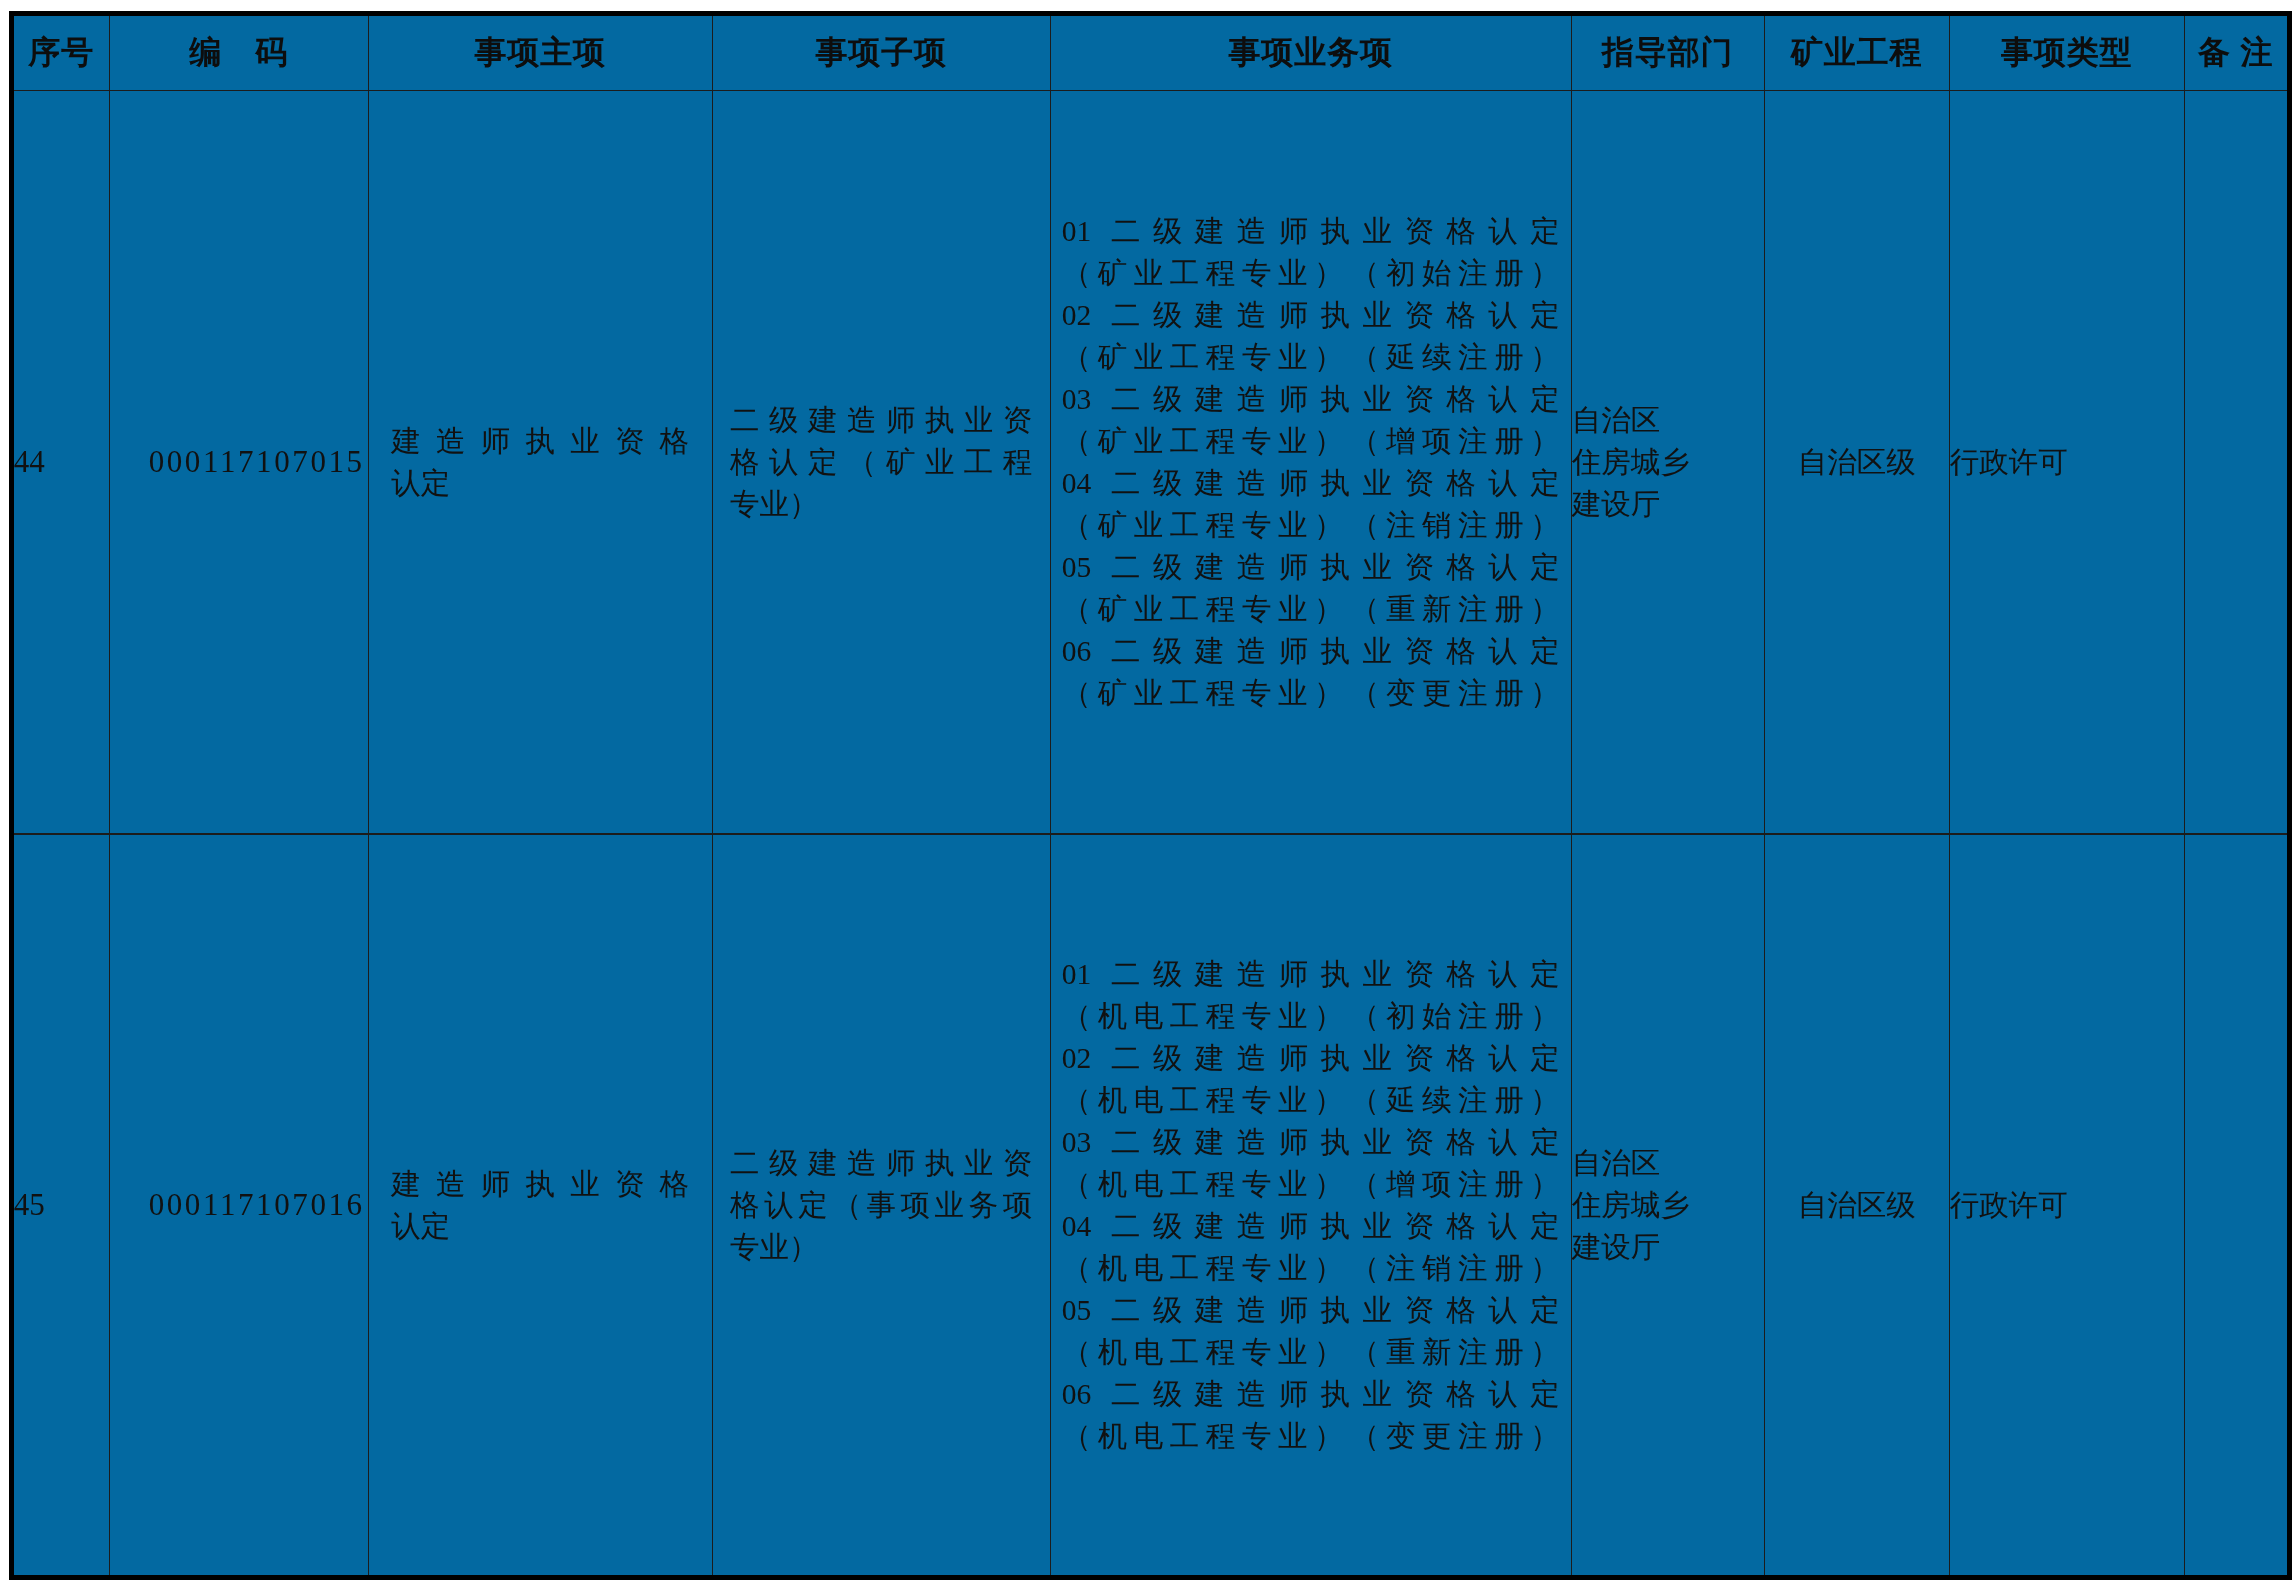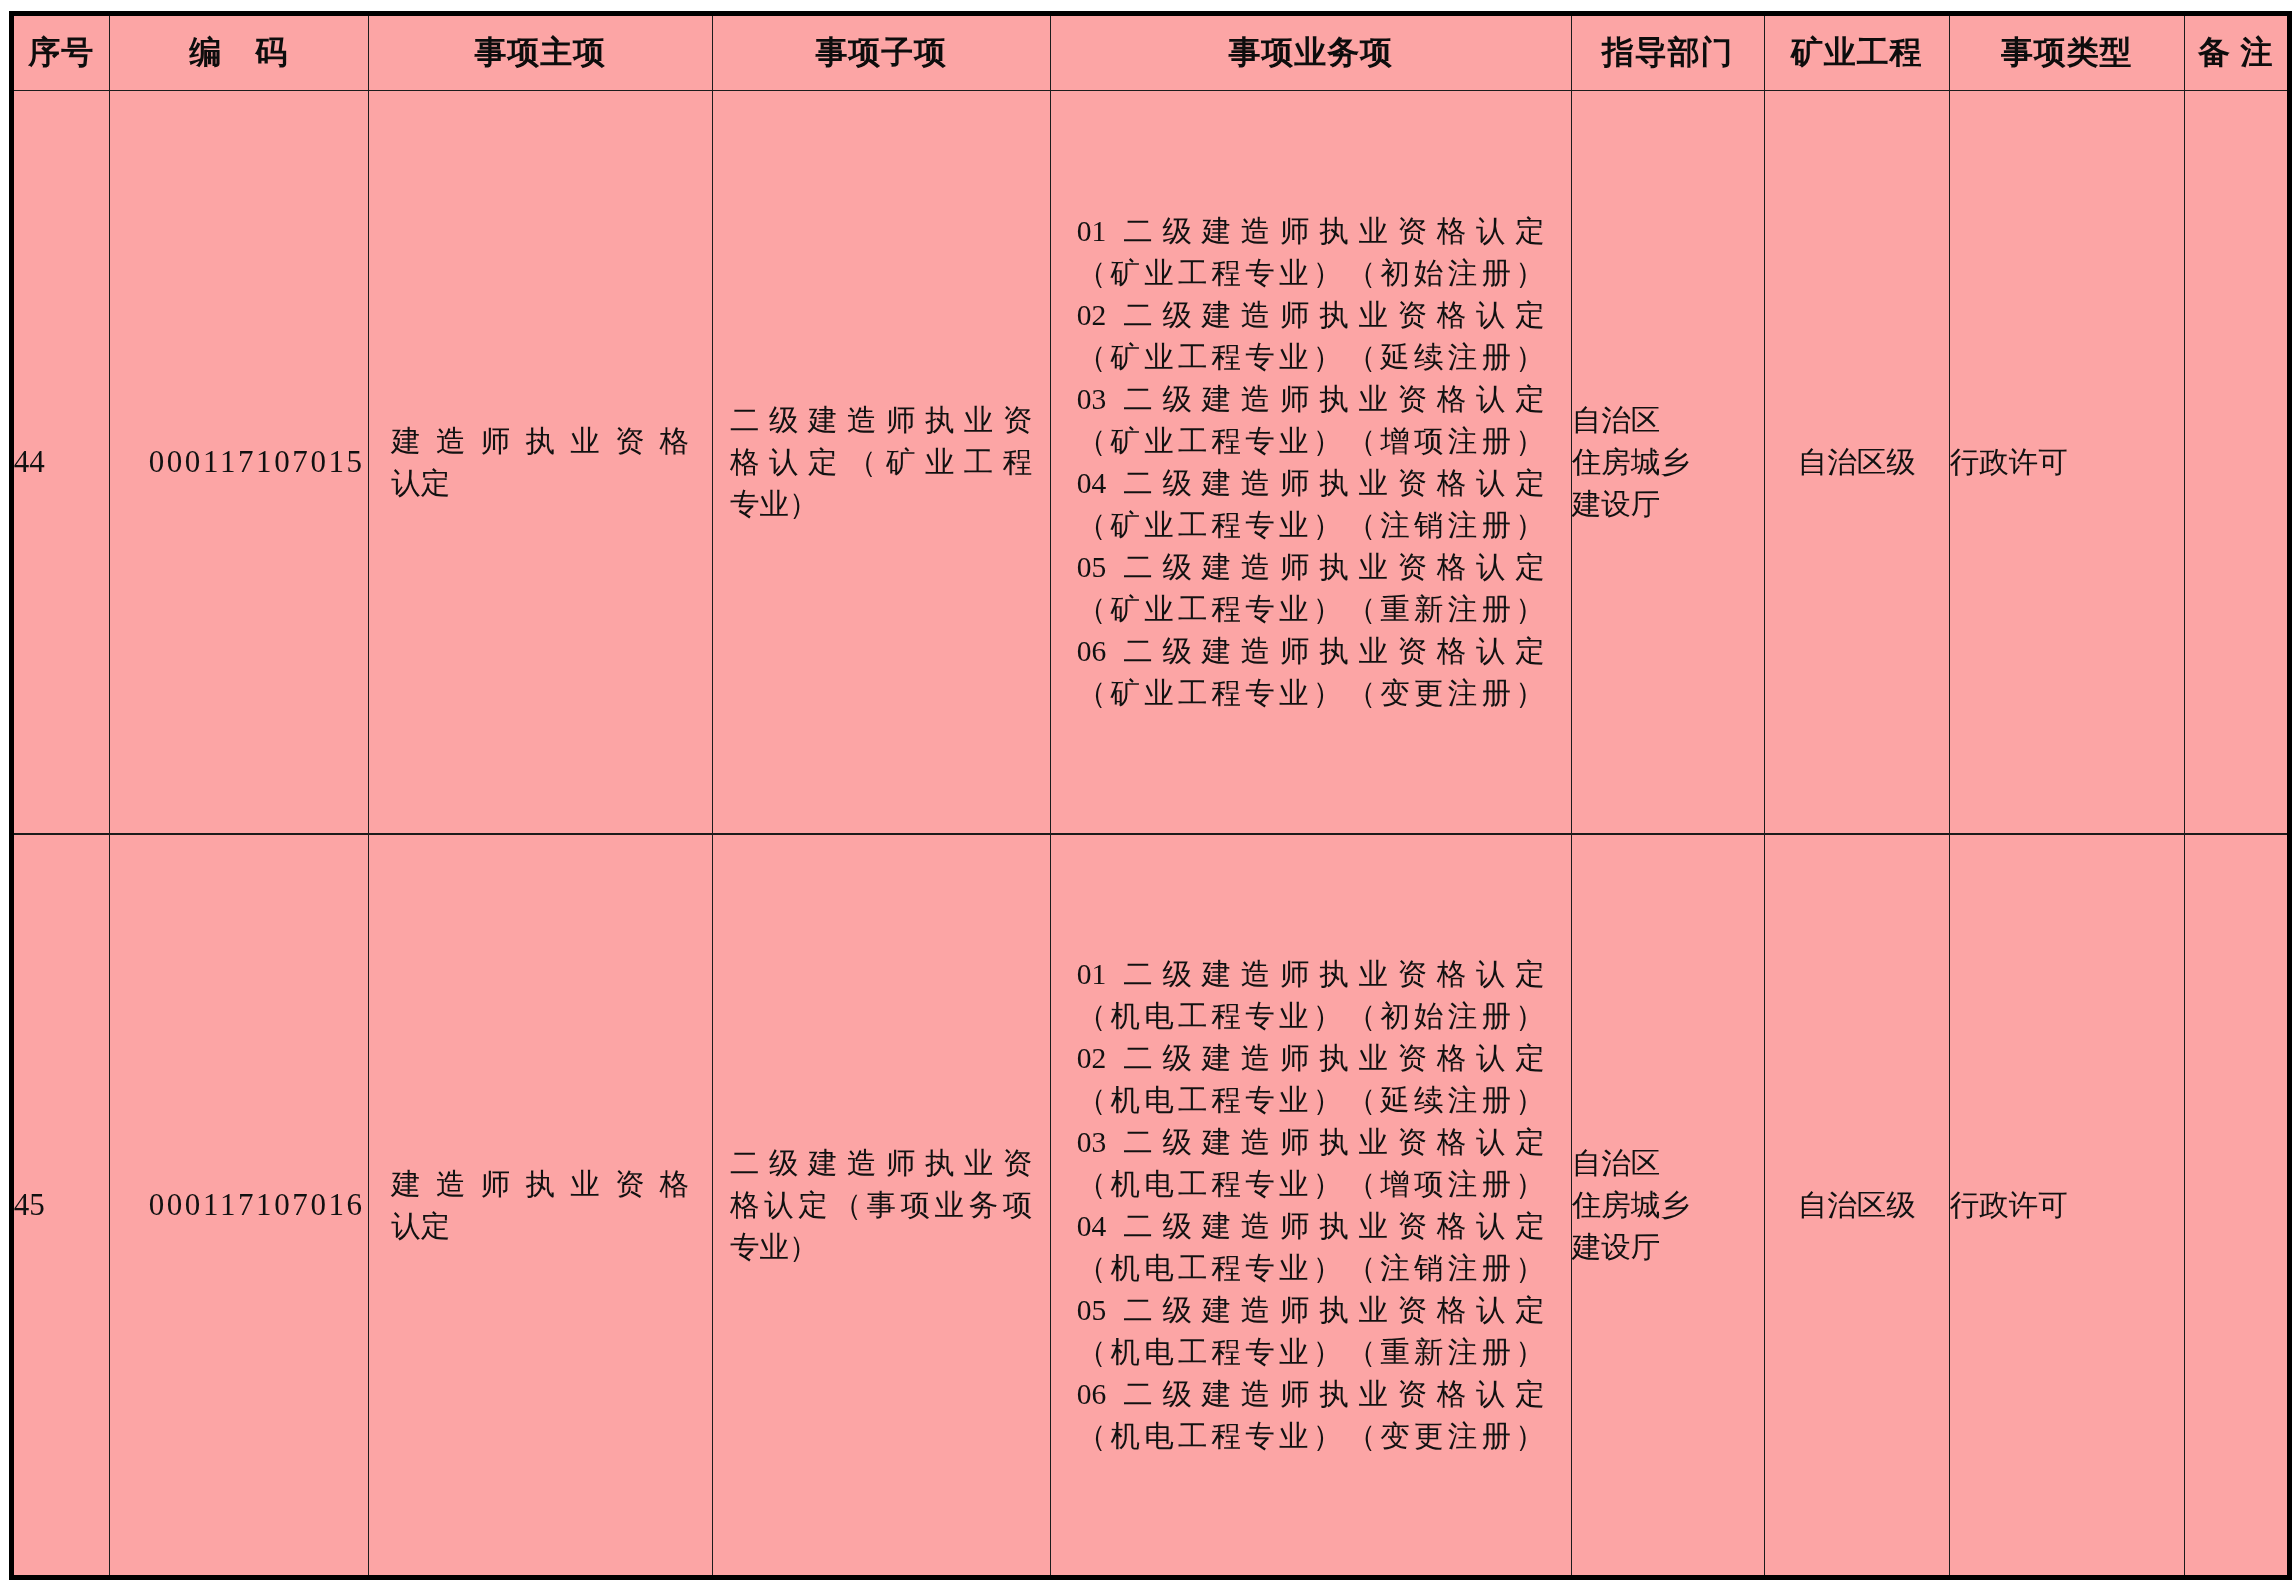--- a/index.html
+++ b/index.html
@@ -16,21 +16,21 @@
     width: 2295px;
     height: 1588px;
     padding: 11.3px 8.7px 7.8px 8.7px;
     background: #ffffff;
   }
   table.items {
     border-collapse: collapse;
     table-layout: fixed;
     width: 2278px;
     border: 5.2px solid #000000;
-    background: #fca5a5;
+    background: #0369a1;
   }
   th, td {
     border: 1.7px solid #1c1c1c;
     padding: 0;
     vertical-align: middle;
     overflow: hidden;
   }
   thead th {
     height: 74px;
     font-family: "Liberation Sans", "DejaVu Sans", sans-serif;
@@ -44,21 +44,21 @@
   tr.data-row.r2 { height: 744px; }
   tbody tr.r1 td { border-bottom-width: 2.6px; }
   tbody td {
     font-size: 29.5px;
     line-height: 42px;
   }
   .c-seq   { font-size: 31px; }
   .c-code  { text-align: center; font-size: 31px; letter-spacing: 2.6px; padding-left: 36px; }
   .c-main  { padding: 0 22.6px; }
   .c-sub   { padding: 0 17.4px; }
-  .c-biz   { padding: 0 26px; font-family: Liberation Serif, serif; }
+  .c-biz   { padding: 0 11px; font-family: Liberation Serif, serif; }
   .c-dept  { text-align: left; white-space: pre-line; }
   .c-level { text-align: center; }
   .c-type  { text-align: left; }
   .c-remark{ text-align: center; }
   .dist {
     text-align: justify;
     text-align-last: justify;
   }
   .biz {
     white-space: pre-line;

